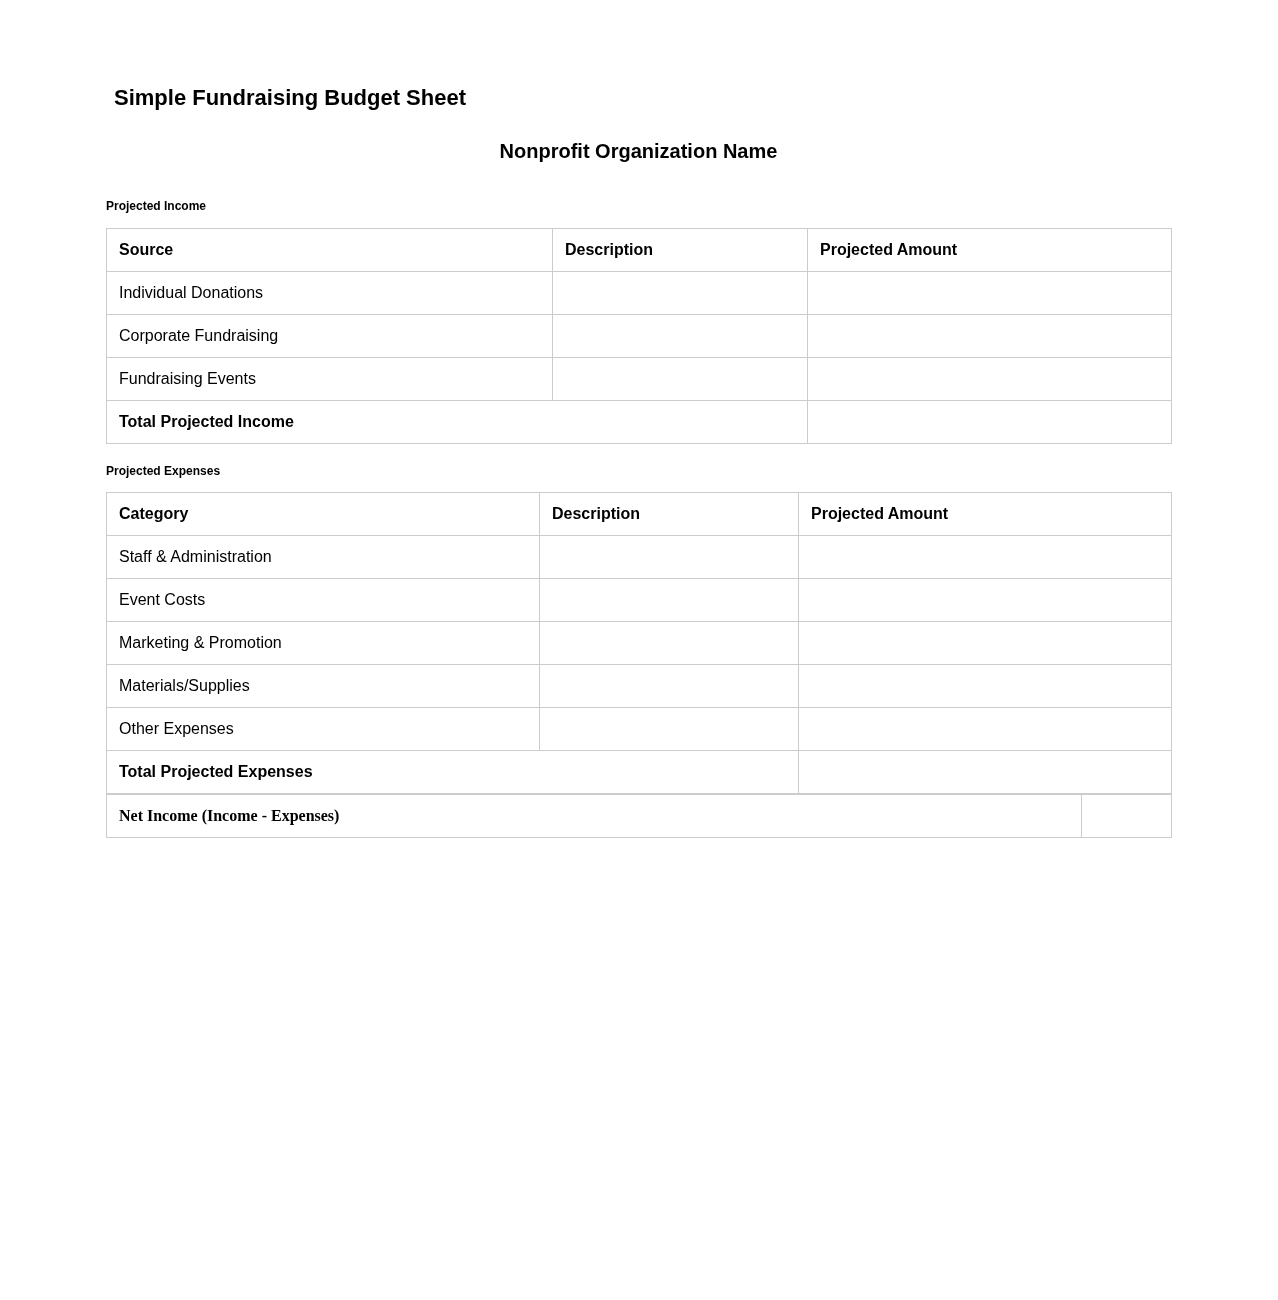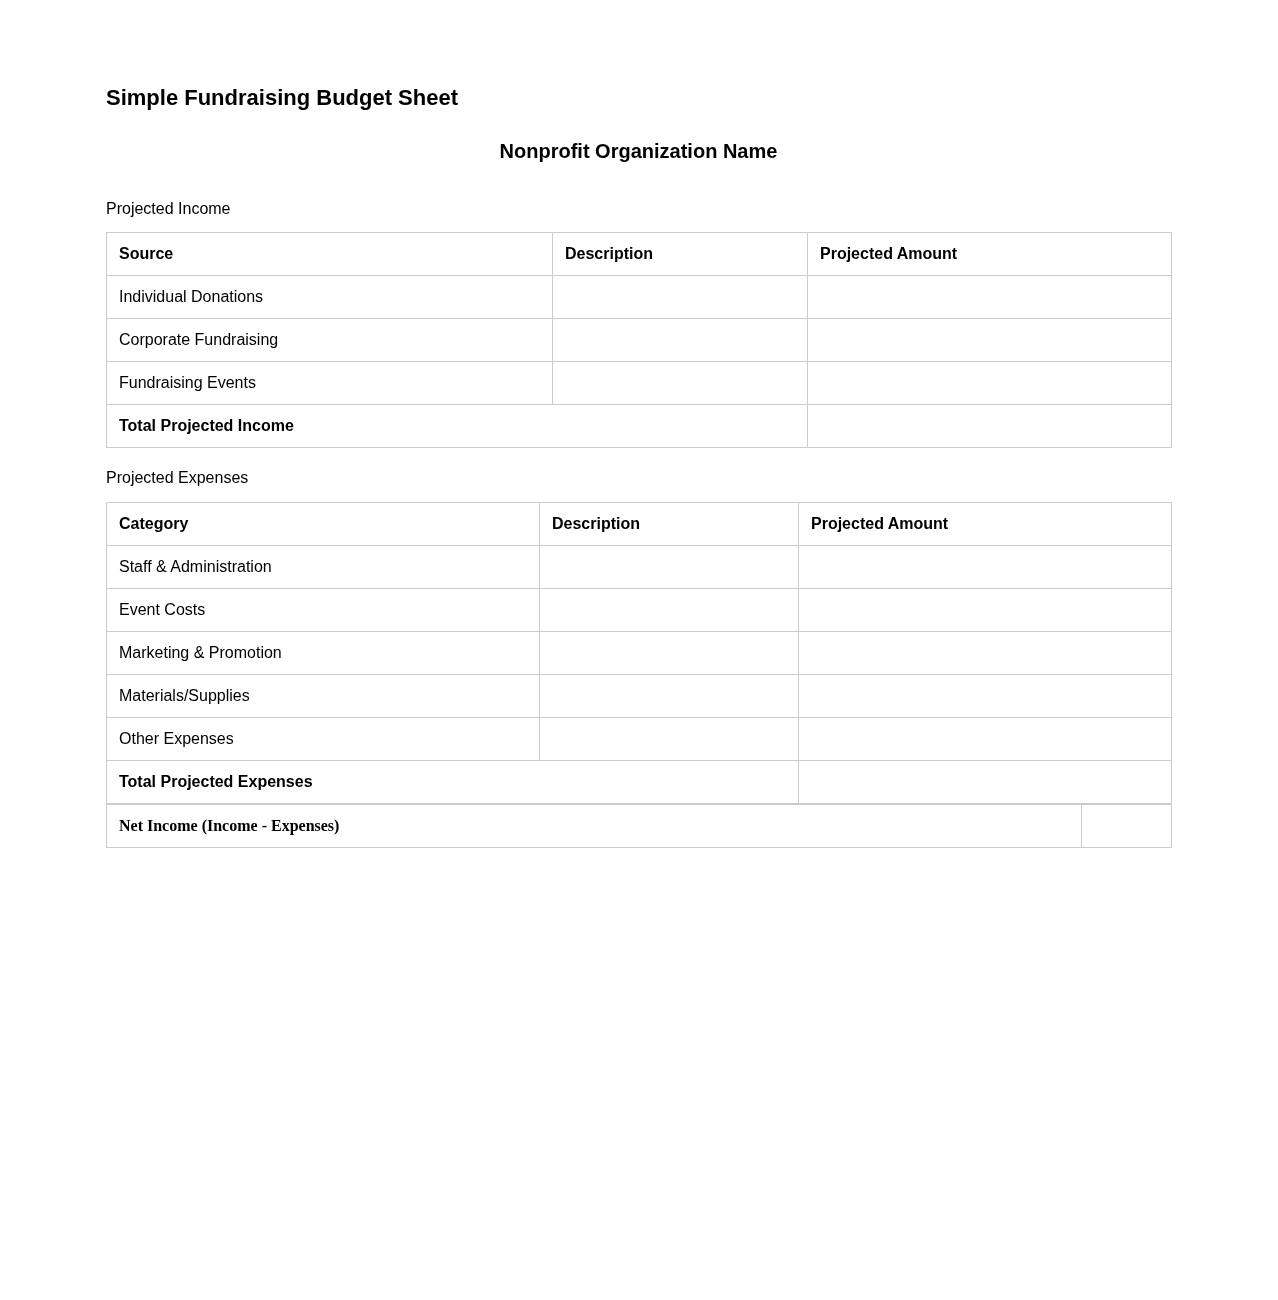--- a/index.html
+++ b/index.html
@@ -11,32 +11,32 @@
     font-family: "Liberation Sans", sans-serif;
   }
   .page {
     width: 1065px;
     margin-left: 106px;
   }
   .doc-title {
     font-size: 22px;
     font-weight: 700;
     line-height: 1.15;
-    margin: 85px 0 0 0;
+    margin: 85px 0 0 8px;
   }
   .org-name {
     font-size: 20px;
     font-weight: 700;
     line-height: 1.15;
     margin: 30px 0 0 0;
     text-align: center;
   }
   .section-heading {
-    font-size: 16px;
-    font-weight: 400;
+    font-size: 12px;
+    font-weight: 700;
     line-height: 1.2;
     margin: 20px 0 14px 0;
   }
   .section-heading.first {
     margin-top: 36px;
   }
   table {
     border-collapse: collapse;
     width: 1065px;
     table-layout: fixed;

